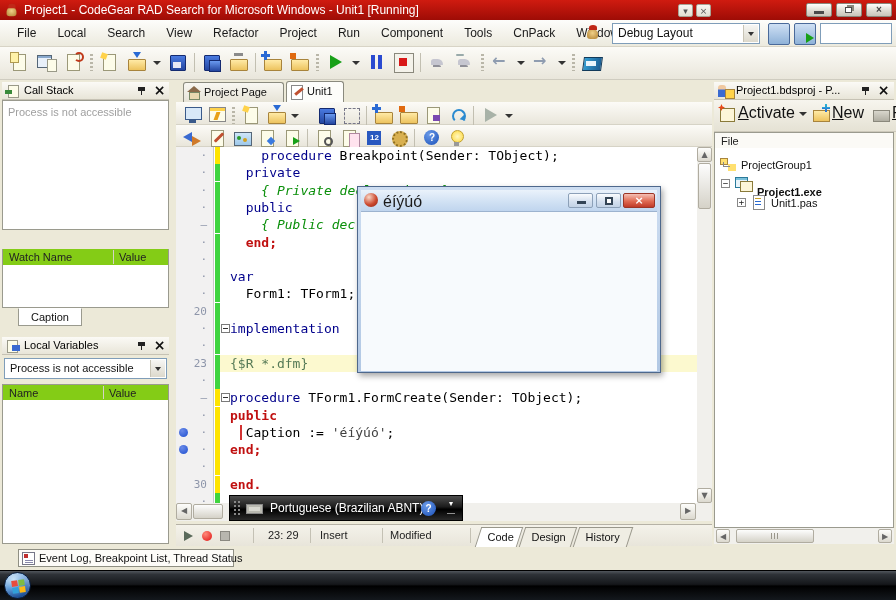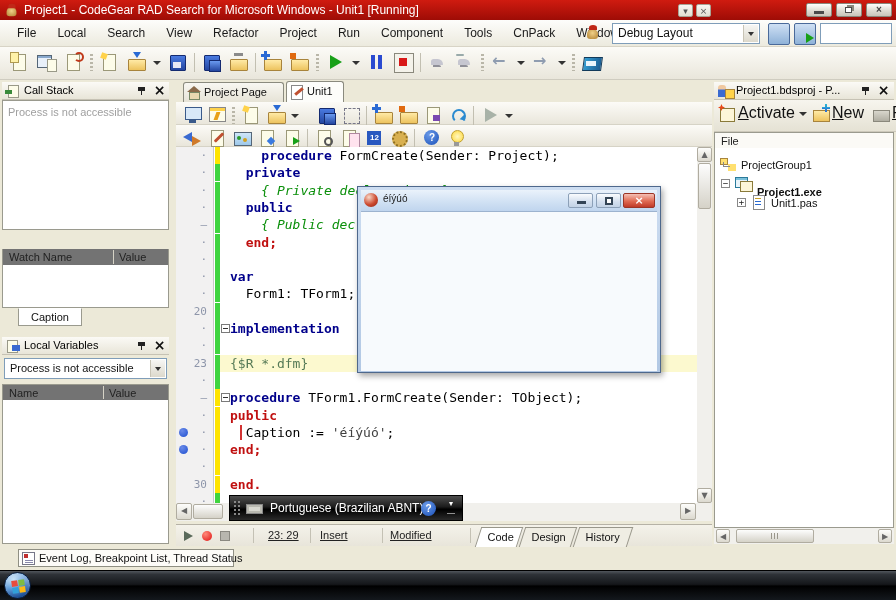--- a/index.html
+++ b/index.html
@@ -102,21 +102,21 @@
   .hi-locals::after{left:7px;top:6px;width:8px;height:6px;background:#3a6ad0;}
   .hi-pm::before{left:1px;top:1px;width:8px;height:12px;background:linear-gradient(#f0c8a0 35%,#3a6ad0 40%);border-radius:3px 3px 0 0;}
   .hi-pm::after{left:8px;top:5px;width:8px;height:8px;background:#ffd24a;border:1px solid #a8843c;}
   .pinbtn{position:absolute;width:12px;height:12px;top:3px;}
   .pinbtn::before{content:"";position:absolute;left:2px;top:2px;width:7px;height:4px;background:#222;}
   .pinbtn::after{content:"";position:absolute;left:5px;top:6px;width:1px;height:4px;background:#222;}
   .closebtn{position:absolute;width:13px;height:13px;top:2px;text-align:center;}
   .closebtn::before{content:"\00d7";font:bold 14px/12px "DejaVu Sans",sans-serif;color:#111;}
   .pbody{position:absolute;background:#fff;border:1px solid #9a9a8e;}
   .dim{color:#a0a0a0;}
-  .colhead{position:absolute;background:#737373;border:1px solid #9a9a8e;border-top:none;}
+  .colhead{position:absolute;background:#84cc16;border:1px solid #9a9a8e;border-top:none;}
   .colhead span{position:absolute;top:2px;font-size:11px;color:#222;}
   .colhead i{position:absolute;top:1px;bottom:1px;width:1px;background:#d6d3c6;}
   .dtab{position:absolute;background:#fff;border:1px solid #9a9a8e;border-top:1px solid #fff;text-align:center;font-size:11px;line-height:16px;}
 
   
   .edtab{position:absolute;height:20px;border:1px solid #8a8a7e;border-bottom:none;border-radius:3px 3px 0 0;background:linear-gradient(#f8f7f2,#e6e3d6);font-size:11px;}
   .edtab.active{background:#fdfdfa;height:21px;}
   .edtab .lbl{position:absolute;left:20px;top:3px;white-space:nowrap;}
   .home-ic{position:absolute;left:3px;top:3px;width:14px;height:13px;}
   .home-ic::before{content:"";position:absolute;left:2px;top:6px;width:9px;height:6px;background:#e8d8b0;border:1px solid #786;}
@@ -129,21 +129,21 @@
   .edtb .ti{width:23px;height:21px;}
 
   #code-area{position:absolute;left:176px;top:147px;width:521px;height:358px;background:#fff;overflow:hidden;}
   #gutterbg{position:absolute;left:0;top:0;width:38px;height:100%;background:#f2f1f1;border-right:1px solid #c9c9c9;}
   .crow{position:absolute;left:0;width:100%;height:18px;font:13px/17px "DejaVu Sans Mono",monospace;}
   .crow.hl::before{content:"";position:absolute;left:43px;right:0;top:0;height:17px;background:#fcf9cf;}
   .crow .gut{position:absolute;left:0;top:0;width:31px;text-align:right;font-size:11px;color:#8e96aa;}
   .crow .chg{position:absolute;left:39px;top:0;width:5px;height:17px;}
   .chg.g{background:#3fd43f;} .chg.y{background:#ffe400;}
   .crow .txt{position:absolute;left:54px;top:0;white-space:pre;color:#000;}
-  .kw{color:#00008b;font-weight:bold;}
+  .kw{color:#00008b;font-weight:normal;}
   .fk{color:#c01010;font-weight:bold;}
   .cm{color:#0a8f0a;font-style:italic;}
   .str{color:#404040;}
   .dir{color:#567a56;}
   .fold{position:absolute;left:45px;top:4px;width:9px;height:9px;background:#fff;border:1px solid #7a7a7a;}
   .fold::before{content:"";position:absolute;left:1px;top:3px;width:5px;height:1px;background:#333;}
   .bp{position:absolute;left:3px;top:4px;width:9px;height:9px;border-radius:50%;background:radial-gradient(circle at 35% 30%,#6a8ae8,#1e4fd0);}
   .redl{position:absolute;left:64px;top:1px;width:2px;height:15px;background:#d23434;}
 
   .sbar{position:absolute;background:#f1f0ec;}
@@ -155,32 +155,32 @@
   #langbar{position:absolute;left:229px;top:495px;width:234px;height:26px;background:linear-gradient(#4e4e4e,#1c1c1c 45%,#000 55%,#2a2a2a);border:1px solid #000;z-index:40;}
   #langbar .lb-grip{position:absolute;left:3px;top:4px;width:8px;height:17px;background:radial-gradient(circle 1px at 2px 2px,#888 1px,transparent 1.5px) 0 0/4px 4px;}
   #langbar .lb-kb{position:absolute;left:16px;top:8px;width:17px;height:10px;background:#d8d8d0;border:1px solid #888;box-shadow:inset 0 0 0 2px #b8b8b0;}
   #langbar .lb-label{position:absolute;left:40px;top:5px;color:#fff;font-size:12px;white-space:nowrap;}
   #langbar .lb-help{position:absolute;right:26px;top:5px;width:15px;height:15px;border-radius:50%;background:radial-gradient(circle at 35% 30%,#6a9ae8,#1a50b8);color:#fff;font:bold 10px/15px "Liberation Sans",sans-serif;text-align:center;}
   #langbar .lb-opt{position:absolute;right:4px;top:3px;width:14px;height:20px;color:#fff;text-align:center;font-size:8px;line-height:9px;}
 
   
   #edstatus{position:absolute;left:176px;top:524px;width:536px;height:22px;background:linear-gradient(#f4f2ea,#e8e5da);border-top:1px solid #b6b2a6;}
   #edstatus .sep{position:absolute;top:3px;bottom:3px;width:1px;background:#c4c1b4;}
-  #edstatus .sttxt{position:absolute;top:4px;font-size:11px;color:#222;white-space:nowrap;text-decoration:underline;}
+  #edstatus .sttxt{position:absolute;top:4px;font-size:11px;color:#222;white-space:nowrap;}
   .st-play{position:absolute;left:8px;top:6px;border-left:9px solid #5a6a5a;border-top:5px solid transparent;border-bottom:5px solid transparent;}
   .st-rec{position:absolute;left:26px;top:6px;width:10px;height:10px;border-radius:50%;background:radial-gradient(circle at 35% 30%,#ff8a7a,#e01010);}
   .st-stop{position:absolute;left:44px;top:6px;width:10px;height:10px;background:#b8b6ae;border:1px solid #8a8880;}
   .sttab{position:absolute;top:2px;height:20px;border:1px solid #98968a;border-bottom:none;transform:skewX(-18deg);background:#efede3;}
   .sttab.active{background:#fff;z-index:2;}
   .sttab span{display:block;transform:skewX(18deg);font-size:11px;padding:3px 8px 0;}
 
   
   #appform{position:absolute;left:357px;top:186px;width:304px;height:187px;background:linear-gradient(#cdddf1,#b2c8e4);border:1px solid #4e688c;padding:3px;z-index:20;box-shadow:2px 3px 6px rgba(0,0,0,.35);}
   #appform .ftitle{position:relative;height:21px;background:linear-gradient(#eaf2fb,#cfe0f3 60%,#c0d5ee);}
-  #appform .ftext{position:absolute;left:22px;top:3px;font-size:10px;color:#1a1a1a;}
+  #appform .ftext{position:absolute;left:22px;top:3px;font-size:16px;color:#1a1a1a;}
   .delphi-badge{position:absolute;left:3px;top:3px;width:14px;height:14px;border-radius:50%;background:radial-gradient(circle at 35% 30%,#f8d8c8,#cc4a30 55%,#8c2010);}
   .fbtn{position:absolute;top:3px;height:15px;border-radius:2px;text-align:center;}
   .fbtn.mm{width:25px;background:linear-gradient(#fafcfe,#d3dfee 60%,#c3d3e6);border:1px solid #8ca0b8;}
   .fbtn.cl{width:32px;background:linear-gradient(#f5c0b5,#e06a52 55%,#c03a28);border:1px solid #9c3526;color:#fff;font:bold 11px/13px "DejaVu Sans",sans-serif;}
   .fglyph-min{position:absolute;left:8px;bottom:3px;width:9px;height:3px;background:#345;}
   .fglyph-max{position:absolute;left:8px;top:3px;width:8px;height:8px;border:2px solid #345;background:#fff;}
   #appform .fbody{position:relative;height:160px;background:#f7fafd;border-top:1px solid #9db3cf;}
 
   
   #pm-toolbar{position:absolute;left:714px;top:100px;width:182px;height:32px;background:linear-gradient(#f7f5ee,#e5e2d4);border-bottom:1px solid #cdc9bb;}
@@ -312,21 +312,21 @@
 
   <div id="edtb1" class="edtb" style="top:102px;height:23px;"><span class="ti I-monitor"></span><span class="ti I-form-toggle"></span><span class="tgrip"></span><span class="ti I-new-page"></span><span class="ti I-open-folder"></span><span class="ti I-caret"></span><span class="ti I-save-all"></span><span class="ti I-frame"></span><span class="tsep"></span><span class="ti I-add-project"></span><span class="ti I-remove-project"></span><span class="ti I-refactor"></span><span class="ti I-sync"></span><span class="tsep"></span><span class="ti I-run-dis"></span><span class="ti I-caret"></span></div>
   <div id="edtb2" class="edtb" style="top:125px;height:22px;"><span class="ti I-unit-swap"></span><span class="ti I-edit-pen"></span><span class="ti I-picture"></span><span class="ti I-wizard"></span><span class="ti I-paste-run"></span><span class="tsep"></span><span class="ti I-find-doc"></span><span class="ti I-diff"></span><span class="ti I-numbers"></span><span class="ti I-gears"></span><span class="tsep"></span><span class="ti I-help"></span><span class="ti I-bulb"></span></div>
 
   <div id="code-area">
     <div id="gutterbg"></div>
     <div id="code-rows">
         <div class="crow" style="top: 0px;">
           <span class="gut">·</span>
           <span class="chg y"></span>
-          <span class="txt"><span>    </span><span class="kw">procedure</span><span> FormCreate(Sender: Project);</span></span>
+          <span class="txt"><span>    </span><span class="kw">procedure</span><span> Breakpoint(Sender: TObject);</span></span>
         </div>
         <div class="crow" style="top: 17.3px;">
           <span class="gut">·</span>
           <span class="chg g"></span>
           <span class="txt"><span>  </span><span class="kw">private</span></span>
         </div>
         <div class="crow" style="top: 34.6px;">
           <span class="gut">·</span>
           <span class="chg g"></span>
           <span class="txt"><span>    </span><span class="cm">{ Private declarations }</span></span>

